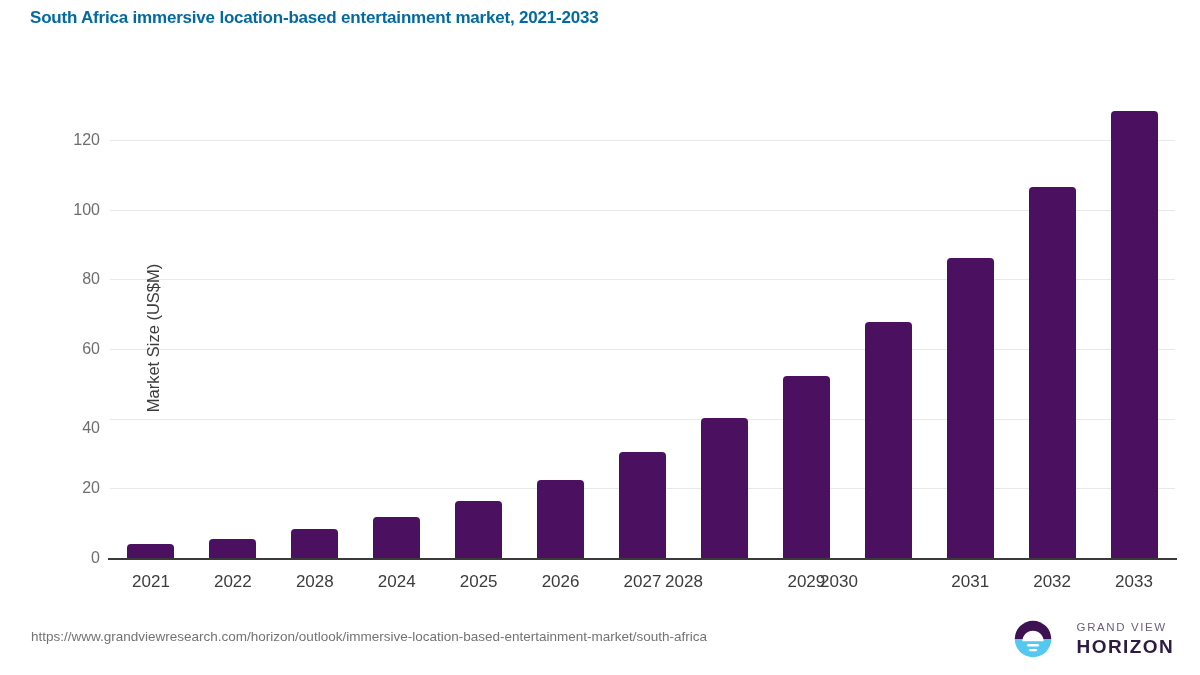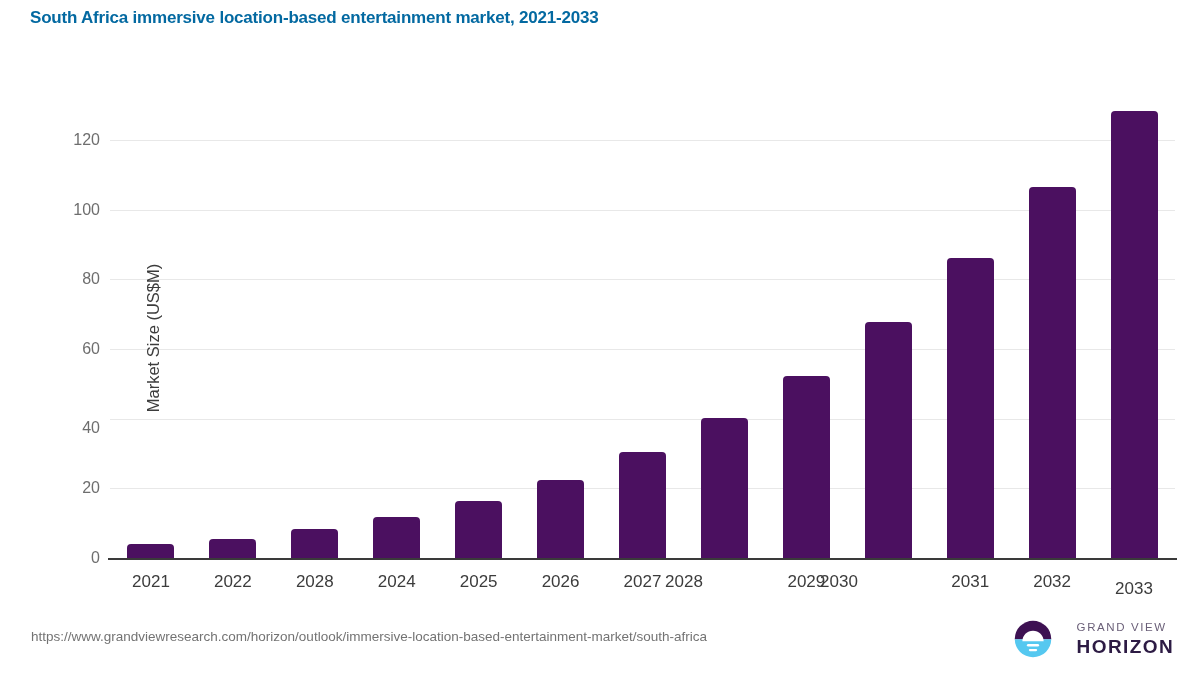--- a/index.html
+++ b/index.html
@@ -230,21 +230,21 @@
         <div class="xtick-label" style="left: 269.808px;">2028</div>
         <div class="xtick-label" style="left: 351.731px; text-align: center;">2024</div>
         <div class="xtick-label" style="left: 433.654px;">2025</div>
         <div class="xtick-label" style="left: 515.577px;">2026</div>
         <div class="xtick-label" style="left: 597.5px;">2027</div>
         <div class="xtick-label" style="left: 639px;">2028</div>
         <div class="xtick-label" style="left: 761.346px;">2029</div>
         <div class="xtick-label" style="left: 794px;">2030</div>
         <div class="xtick-label" style="left: 925.192px;">2031</div>
         <div class="xtick-label" style="left: 1007.12px;">2032</div>
-        <div class="xtick-label" style="left: 1089.04px; margin-top: 7px;">2033</div>
+        <div class="xtick-label" style="left: 1089.04px;">2033</div>
       </div>
 
   </div>
 
   <div id="source-url">https://www.grandviewresearch.com/horizon/outlook/immersive-location-based-entertainment-market/south-africa</div>
 
   <div id="brand-logo">
     <svg id="logo-mark" viewBox="0 0 100 100">
       <defs>
         <clipPath id="circleClip">

